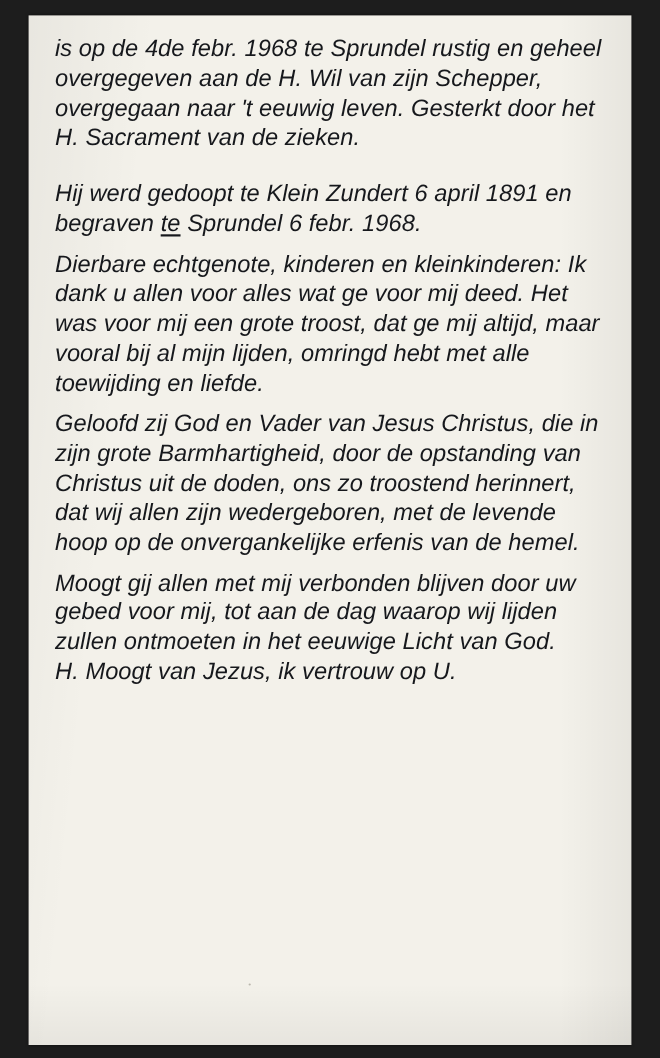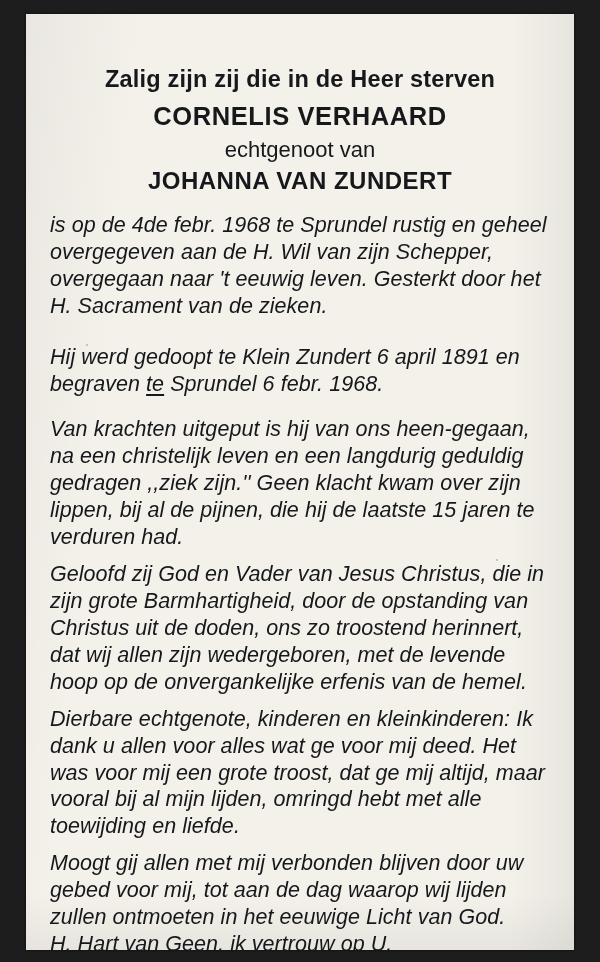--- a/index.html
+++ b/index.html
@@ -92,40 +92,33 @@
     border-radius: 50%;
     pointer-events: none;
   }
 </style>
 </head>
 <body>
 
 <div id="card">
   <div id="inner">
 
-    <div class="header txt">
-      <div class="line1">Zalig zijn zij die in de Heer sterven</div>
-      <div class="line2">CORNELIS VERHAARD</div>
-      <div class="line3">echtgenoot van</div>
-      <div class="line4">JOHANNA VAN ZUNDERT</div>
-    </div>
 
     <div class="body-block txt">
       <p class="para p-intro">is op de 4de febr. 1968 te Sprundel rustig en geheel overgegeven aan de H. Wil van zijn Schepper, overgegaan naar 't eeuwig leven. Gesterkt door het H. Sacrament van de zieken.</p>
 
       <p class="para p-doop"><span>Hij werd gedoopt te Klein Zundert 6 april 1891 en begraven </span><span class="ul">te</span><span> Sprundel 6 febr. 1968.</span></p>
 
-      <p class="para p-gap">Van krachten uitgeput is hij van ons heen-gegaan, na een christelijk leven en een langdurig geduldig gedragen ,,ziek zijn.'' Geen klacht kwam over zijn lippen, bij al de pijnen, die hij de laatste 15 jaren te verduren had.</p>
+
+      <p class="para p-next">Dierbare echtgenote, kinderen en kleinkinderen: Ik dank u allen voor alles wat ge voor mij deed. Het was voor mij een grote troost, dat ge mij altijd, maar vooral bij al mijn lijden, omringd hebt met alle toewijding en liefde.</p>
 
       <p class="para p-next">Geloofd zij God en Vader van Jesus Christus, die in zijn grote Barmhartigheid, door de opstanding van Christus uit de doden, ons zo troostend herinnert, dat wij allen zijn wedergeboren, met de levende hoop op de onvergankelijke erfenis van de hemel.</p>
 
-      <p class="para p-next">Dierbare echtgenote, kinderen en kleinkinderen: Ik dank u allen voor alles wat ge voor mij deed. Het was voor mij een grote troost, dat ge mij altijd, maar vooral bij al mijn lijden, omringd hebt met alle toewijding en liefde.</p>
-
       <p class="para p-next">Moogt gij allen met mij verbonden blijven door uw gebed voor mij, tot aan de dag waarop wij lijden zullen ontmoeten in het eeuwige Licht van God.</p>
 
-      <p class="para">H. Hart van Geen, ik vertrouw op U.</p>
+      <p class="para">H. Moogt van Jezus, ik vertrouw op U.</p>
     </div>
 
     <div class="speck" style="left:60px;top:330px;width:2px;height:2px;"></div>
     <div class="speck" style="left:470px;top:545px;width:2px;height:2px;"></div>
     <div class="speck" style="left:200px;top:880px;width:2px;height:2px;"></div>
   </div>
 </div>
 
 </body></html>

